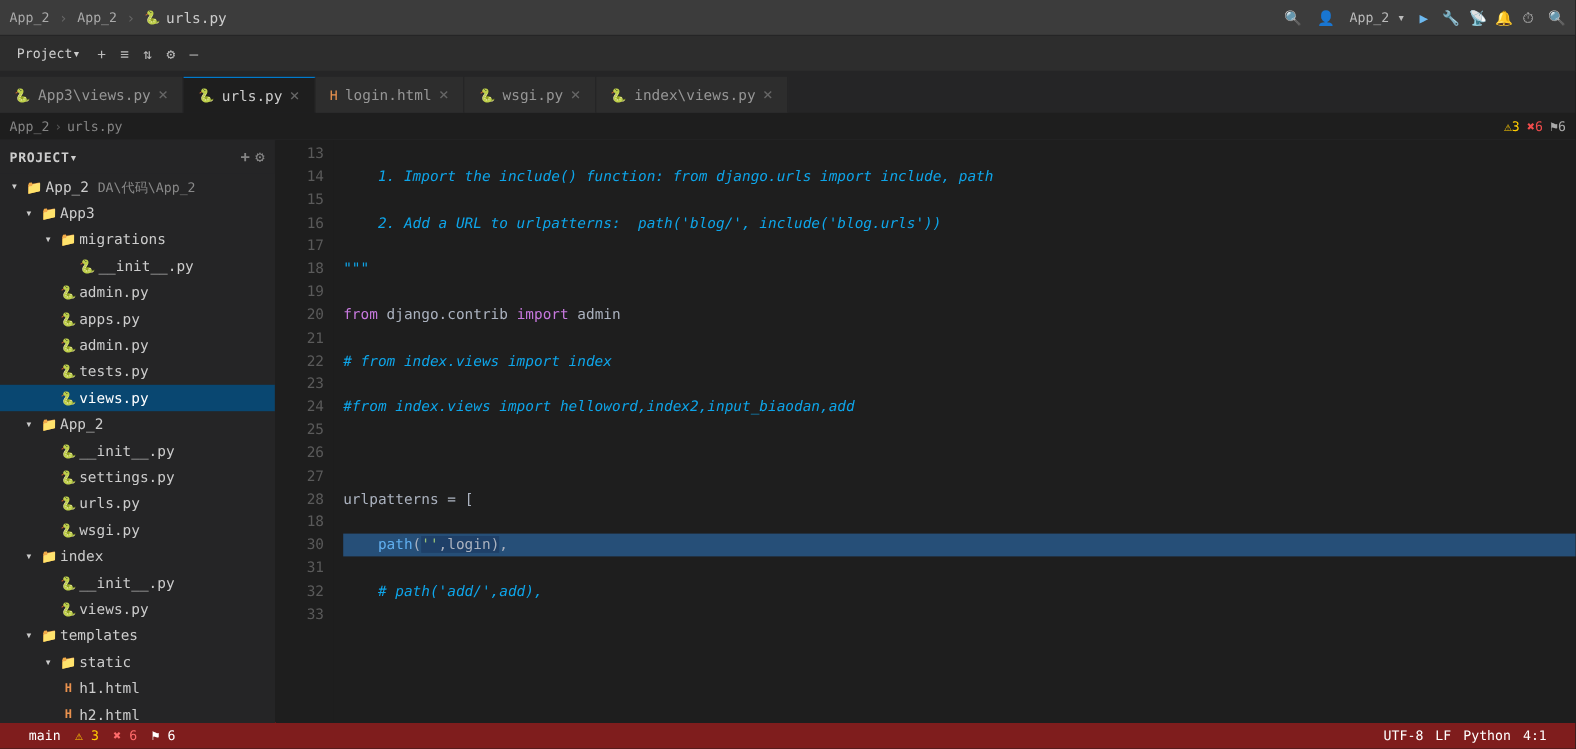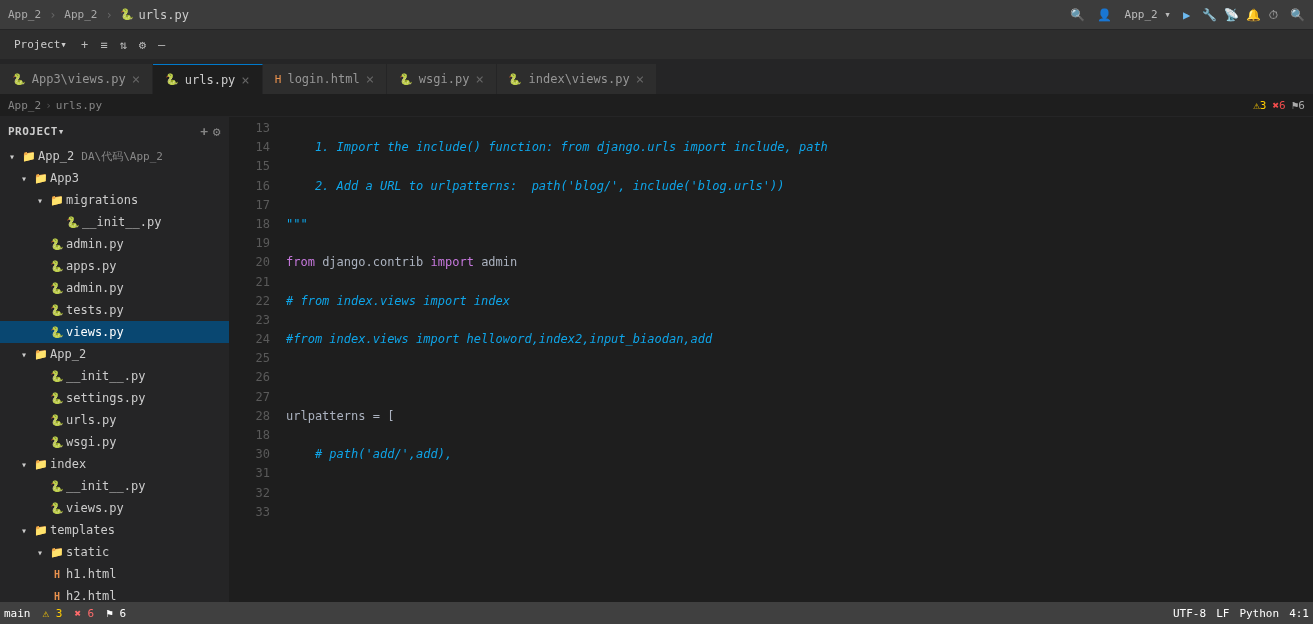--- a/index.html
+++ b/index.html
@@ -202,24 +202,24 @@
     .fn { color: #61afef; }
     .str { color: #98c379; }
     .comment { color: #0ea5e9; font-style: italic; text-align: center; }
     .op { color: #abb2bf; }
     .plain { color: #abb2bf; }
     .selected-text { background: #1f4068; }
 
     
     #statusbar {
       height: 22px;
-      background: #404040;
-      display: flex;
-      align-items: center;
-      padding: 0 4px;
+      background: #7f1d1d;
+      display: flex;
+      align-items: center;
+      padding: 0 24px;
       gap: 12px;
       flex-shrink: 0;
       color: #fff;
       font-size: 11px;
     }
     .status-right {
       margin-left: auto;
       display: flex;
       gap: 10px;
       align-items: center;
@@ -465,20 +465,21 @@
     </div>
     <div class="code-content">
 <span class="code-line"><span class="comment">    1. Import the include() function: from django.urls import include, path</span></span>
 <span class="code-line"><span class="comment">    2. Add a URL to urlpatterns:  path('blog/', include('blog.urls'))</span></span>
 <span class="code-line"><span class="comment">"""</span></span>
 <span class="code-line"><span class="kw">from</span> <span class="plain">django.contrib</span> <span class="kw">import</span> <span class="plain">admin</span></span>
 <span class="code-line"><span class="comment"># from index.views import index</span></span>
 <span class="code-line"><span class="comment">#from index.views import helloword,index2,input_biaodan,add</span></span>
 <span class="code-line"> </span>
 <span class="code-line"><span class="plain">urlpatterns</span> <span class="op">=</span> <span class="op">[</span></span>
+<span class="code-line highlighted">    <span class="fn">path</span><span class="op">(</span><span class="selected-text"><span class="str">''</span><span class="op">,</span><span class="plain">login</span><span class="op">)</span></span><span class="op">,</span></span>
 <span class="code-line">    <span class="comment"># path('add/',add),</span></span>
 
 
 
 
 
 
 
 
     </div>

